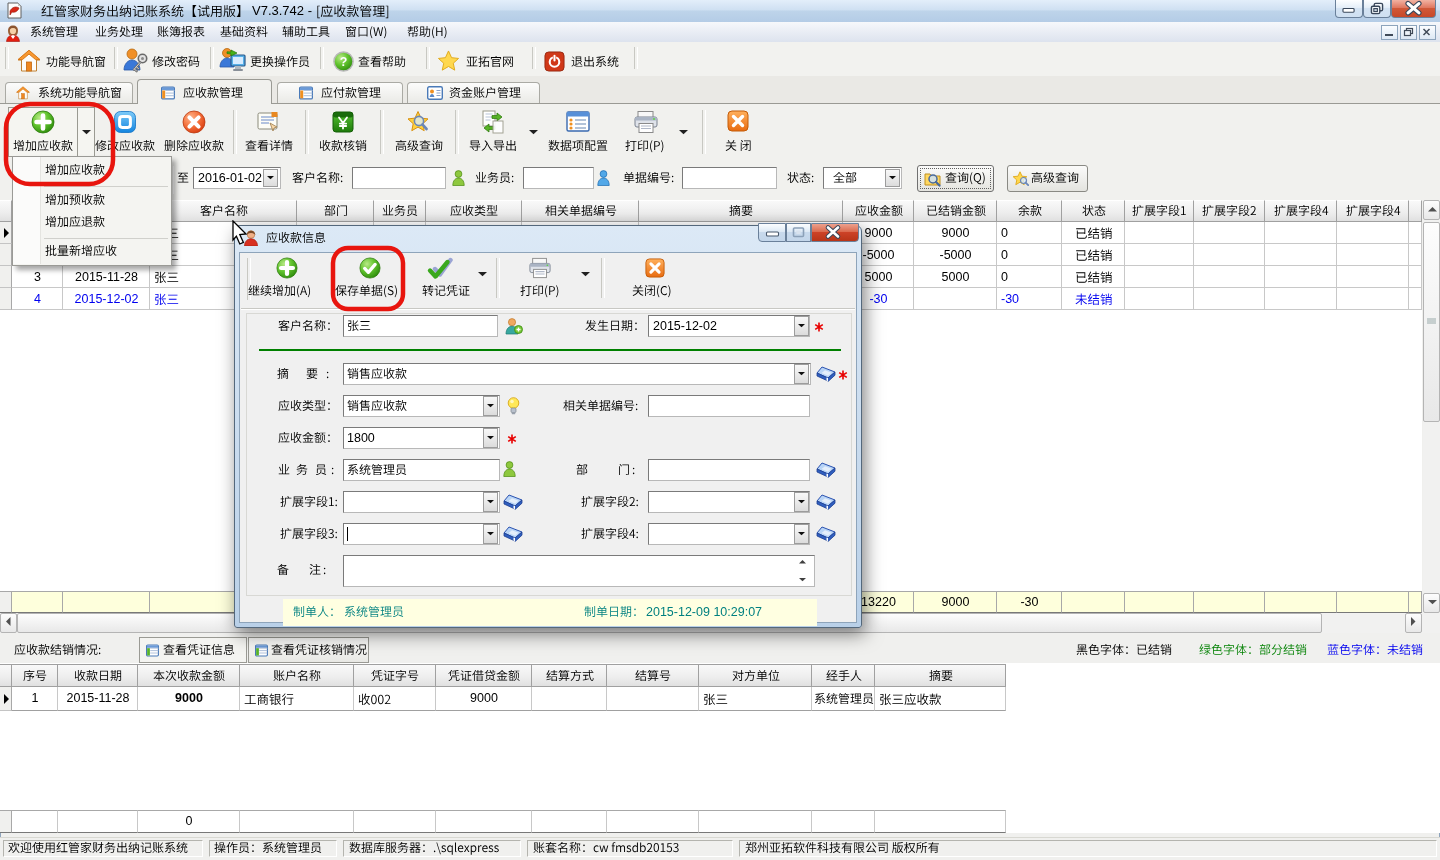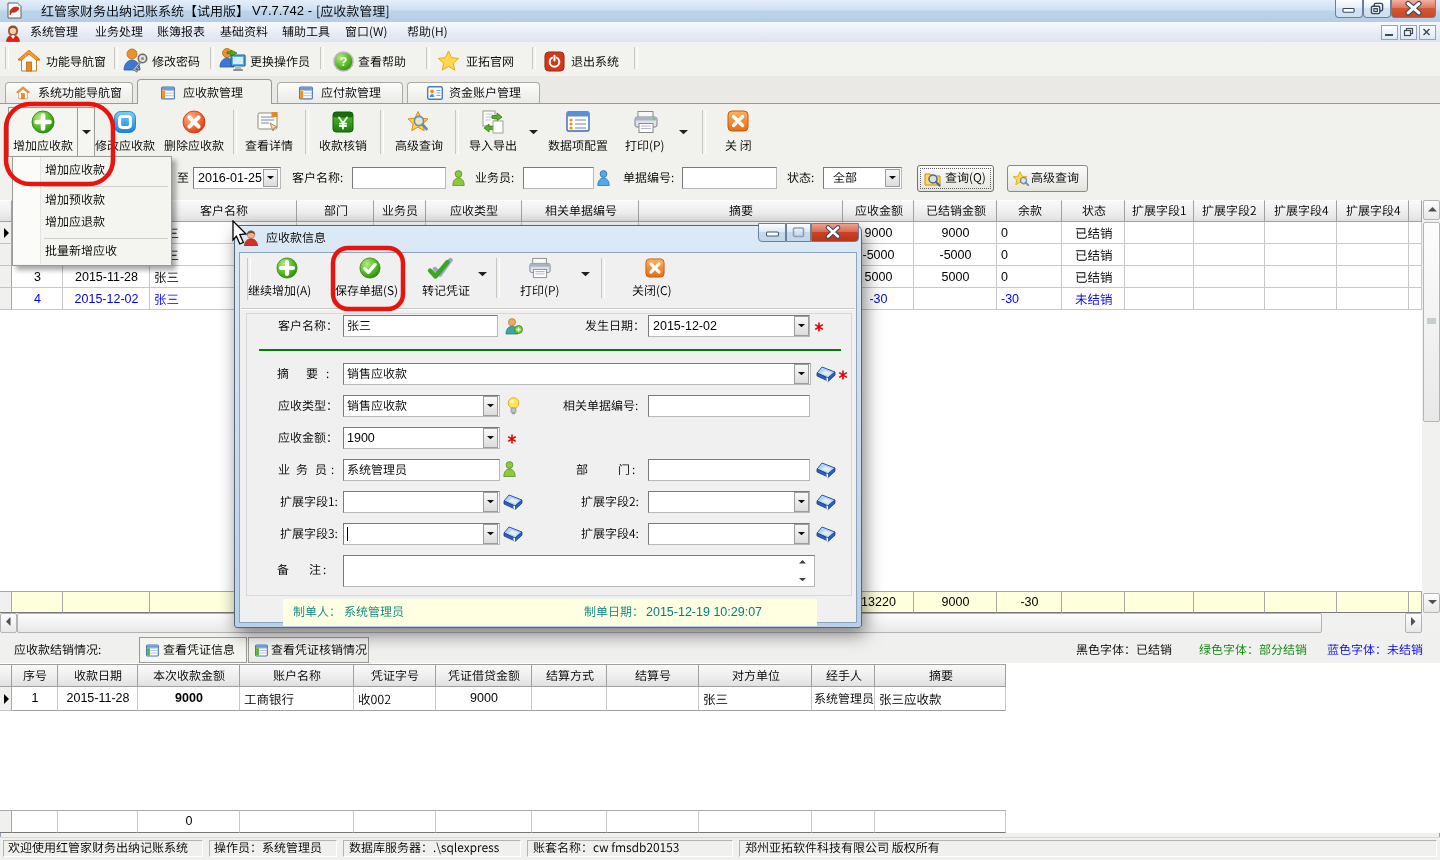--- a/index.html
+++ b/index.html
@@ -282,21 +282,21 @@
         <use href="#g7CFB" x="9000"></use>
         <use href="#g7EDF" x="10000"></use>
         <use href="#g3010" x="11000"></use>
         <use href="#g8BD5" x="12000"></use>
         <use href="#g7528" x="13000"></use>
         <use href="#g7248" x="14000"></use>
         <use href="#g3011" x="15000"></use>
       </g>
     </svg>
   </div>
-<div style="position:absolute;left:252px;top:3.44px;font:normal 13px 'Liberation Sans',sans-serif;color:#000;white-space:pre;">V7.7.742 - </div>
+<div style="position:absolute;left:252px;top:3.44px;font:normal 13px 'Liberation Sans',sans-serif;color:#000;white-space:pre;">V7.3.742 - </div>
 <div style="position:absolute;left:316px;top:5px;">
     <svg width="74" height="16" style="display:block">
       <g transform="matrix(0.013000,0,0,-0.013000,0,11)" fill="#000">
         <use href="#g005B" x="0"></use>
         <use href="#g5E94" x="331"></use>
         <use href="#g6536" x="1331"></use>
         <use href="#g6B3E" x="2331"></use>
         <use href="#g7BA1" x="3331"></use>
         <use href="#g7406" x="4331"></use>
         <use href="#g005D" x="5331"></use>
@@ -812,21 +812,21 @@
 <div style="position:absolute;left:0px;top:162px;width:1440px;height:38px;background:#f1f1ee"></div>
 <div style="position:absolute;left:170px;top:166px;width:2px;height:28px;border-left:1px solid #c8c8c2;border-right:1px solid #fff"></div>
 <div style="position:absolute;left:177px;top:172px;">
     <svg width="12" height="15" style="display:block">
       <g transform="matrix(0.012000,0,0,-0.012000,0,10)" fill="#000">
         <use href="#g81F3" x="0"></use>
       </g>
     </svg>
   </div>
 <div style="position:absolute;left:193px;top:167px;width:88px;height:22px;background:#fff;border:1px solid #7a7a7a;border-right-color:#b8b8b8;border-bottom-color:#b8b8b8;box-sizing:border-box;"></div>
-<div style="position:absolute;left:198px;top:170.75px;font:normal 12.5px 'Liberation Sans',sans-serif;color:#000;white-space:pre;">2016-01-25</div>
+<div style="position:absolute;left:198px;top:170.75px;font:normal 12.5px 'Liberation Sans',sans-serif;color:#000;white-space:pre;">2016-01-02</div>
 <div style="position:absolute;left:263px;top:169px;width:15px;height:18px;background:linear-gradient(#f8f8f8,#dcdcdc);border:1px solid #9c9c9c;box-sizing:border-box"></div>
 <div style="position:absolute;left:267px;top:176px;">
     <svg width="7" height="3.5" style="display:block">
       <polygon points="0,0 7,0 3.5,3.325" fill="#101010"></polygon>
     </svg>
   </div>
 <div style="position:absolute;left:292px;top:172px;">
     <svg width="52" height="15" style="display:block">
       <g transform="matrix(0.012000,0,0,-0.012000,0,10)" fill="#000">
         <use href="#g5BA2" x="0"></use>
@@ -2094,21 +2094,21 @@
       <g transform="matrix(0.012000,0,0,-0.012000,0,10)" fill="#000">
         <use href="#g5E94" x="0"></use>
         <use href="#g6536" x="1000"></use>
         <use href="#g91D1" x="2000"></use>
         <use href="#g989D" x="3000"></use>
         <use href="#gFF1A" x="4000"></use>
       </g>
     </svg>
   </div>
 <div style="position:absolute;left:343px;top:427px;width:157px;height:22px;z-index:101;background:#fff;border:1px solid #7a7a7a;border-right-color:#b8b8b8;border-bottom-color:#b8b8b8;box-sizing:border-box"></div>
-<div style="position:absolute;left:347px;top:431.25px;font:normal 12.5px 'Liberation Sans',sans-serif;color:#000;white-space:pre;z-index:101;">1900</div>
+<div style="position:absolute;left:347px;top:431.25px;font:normal 12.5px 'Liberation Sans',sans-serif;color:#000;white-space:pre;z-index:101;">1800</div>
 <div style="position:absolute;left:483px;top:428px;width:15px;height:20px;z-index:101;background:linear-gradient(#f8f8f8,#dcdcdc);border:1px solid #9c9c9c;box-sizing:border-box"></div>
 <div style="position:absolute;left:487px;top:436px;z-index:102;">
     <svg width="7" height="3.5" style="display:block">
       <polygon points="0,0 7,0 3.5,3.325" fill="#101010"></polygon>
     </svg>
   </div>
 <svg width="10" height="10" style="position:absolute;left:507px;top:434px;z-index:102">
     <path d="M5 0.5v9M1.2 2.6l7.6 4.8M8.8 2.6L1.2 7.4" stroke="#e80000" stroke-width="1.6"></path>
   </svg>
 <div style="position:absolute;left:278px;top:464px;z-index:101;">
@@ -2354,21 +2354,21 @@
     <svg width="60" height="15" style="display:block">
       <g transform="matrix(0.012000,0,0,-0.012000,0,10)" fill="#008080">
         <use href="#g5236" x="0"></use>
         <use href="#g5355" x="1000"></use>
         <use href="#g65E5" x="2000"></use>
         <use href="#g671F" x="3000"></use>
         <use href="#gFF1A" x="4000"></use>
       </g>
     </svg>
   </div>
-<div style="position:absolute;left:646px;top:605.25px;font:normal 12.5px 'Liberation Sans',sans-serif;color:#008080;white-space:pre;z-index:101;">2015-12-19 10:29:07</div>
+<div style="position:absolute;left:646px;top:605.25px;font:normal 12.5px 'Liberation Sans',sans-serif;color:#008080;white-space:pre;z-index:101;">2015-12-09 10:29:07</div>
 <svg width="120" height="90" style="position:absolute;left:1px;top:100px;z-index:200">
     <rect x="5" y="4" width="107" height="80" rx="24" fill="none" stroke="#e8150e" stroke-width="4.5"></rect>
   </svg>
 <svg width="82" height="70" style="position:absolute;left:327px;top:244px;z-index:200">
     <rect x="6" y="4" width="70" height="61" rx="15" fill="none" stroke="#e8150e" stroke-width="4.5"></rect>
   </svg>
 <div style="position:absolute;left:231px;top:220px;z-index:300;">
     <svg width="18" height="26" viewBox="0 0 18 26" style="display:block">
       <path d="M2 1l13 13-6.2.6 3.6 7.8-3.6 1.6-3.4-7.8L2 20z" fill="#fff" stroke="#000" stroke-width="1.3"></path>
     </svg>

